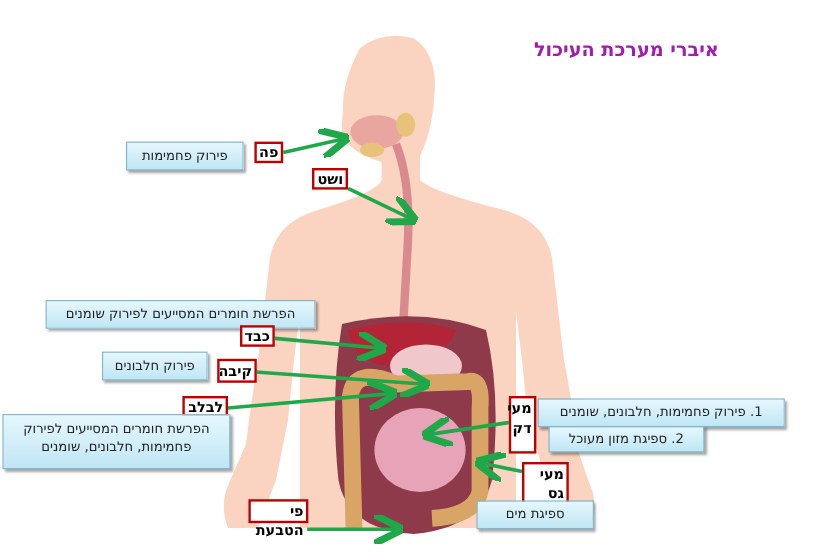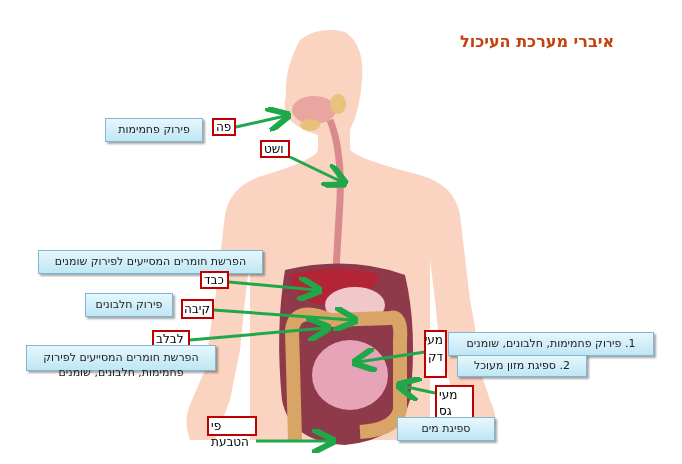--- a/index.html
+++ b/index.html
@@ -1,19 +1,19 @@
 <!DOCTYPE html>
 <html><head>
 <meta charset="utf-8">
 <style>
   html, body { margin:0; padding:0; }
   body { width:682px; height:464px; position:relative; overflow:hidden; background:#ffffff; font-family:"DejaVu Sans", sans-serif; }
-  .title { position:absolute; left:460px; top:32px; width:180px; text-align:left; direction:rtl; font-weight:bold; font-size:16px; color:#c2410c; }
+  .title { position:absolute; left:432px; top:32px; width:180px; text-align:center; direction:rtl; font-weight:bold; font-size:16px; color:#a21caf; }
   svg.fig { position:absolute; left:0; top:0; }
-  .lbl { position:absolute; border:2px solid #c00000; background:#fff; color:#000; font-weight:normal; font-size:12px; direction:rtl; text-align:left; line-height:14px; padding:0 2px; box-sizing:border-box; }
+  .lbl { position:absolute; border:2px solid #c00000; background:#fff; color:#000; font-weight:bold; font-size:12px; direction:rtl; text-align:right; line-height:14px; padding:0 2px; box-sizing:border-box; }
   .desc { position:absolute; background:linear-gradient(#e6f7fd,#bfe6f5); border:1px solid #7fb8cf; box-shadow:2px 2px 2px rgba(0,0,0,0.35); color:#222; font-size:11px; direction:rtl; text-align:center; box-sizing:border-box; line-height:15px; }
 </style>
 </head>
 <body>
 
 <svg class="fig" width="682" height="464">
 
   <path d="M300 40 Q320 25 345 32 Q365 45 362 80 Q360 110 350 130 L350 150 Q360 160 420 175 Q455 185 460 215 L470 300 Q478 340 480 370 L490 400 Q500 420 492 440 L470 440 L455 400 L440 350 L435 300 L430 260 L430 440 L250 440 L250 260 L245 300 L240 350 L230 400 L215 440 L190 440 Q182 420 192 400 L205 370 Q210 330 215 300 L225 215 Q230 185 265 175 Q315 160 318 150 L318 135 Q300 130 290 120 Q282 110 286 95 Q284 70 300 40 Z" fill="#fad4c0"></path>
 
   <ellipse cx="314" cy="110" rx="22" ry="14" fill="#e9a5a0"></ellipse>
@@ -57,21 +57,21 @@
 <div class="lbl" style="left:260px;top:140px;width:30px;height:18px;">ושט</div>
 
 <div class="desc" style="left:0px;top:250px;width:225px;height:24px;line-height:22px;margin-left:38px;">הפרשת חומרים המסייעים לפירוק שומנים</div>
 
 <div class="lbl" style="left:200px;top:271px;width:29px;height:18px;">כבד</div>
 
 <div class="desc" style="left:85px;top:293px;width:88px;height:24px;line-height:22px;">פירוק חלבונים</div>
 <div class="lbl" style="left:181px;top:299px;width:33px;height:20px;line-height:16px;">קיבה</div>
 
 <div class="lbl" style="left:152px;top:330px;width:38px;height:18px;">לבלב</div>
-<div class="desc" style="left:2px;top:345px;width:190px;height:26px;padding:4px 10px;margin-left:24px;">הפרשת חומרים המסייעים לפירוק פחמימות, חלבונים, שומנים</div>
+<div class="desc" style="left:2px;top:345px;width:190px;height:46px;padding:4px 10px;">הפרשת חומרים המסייעים לפירוק פחמימות, חלבונים, שומנים</div>
 
 <div class="lbl" style="left:424px;top:330px;width:23px;height:48px;line-height:17px;font-size:12px;">מעי דק</div>
 <div class="desc" style="left:448px;top:332px;width:206px;height:24px;line-height:22px;">1. פירוק פחמימות, חלבונים, שומנים</div>
 <div class="desc" style="left:457px;top:355px;width:130px;height:22px;line-height:20px;">2. ספיגת מזון מעוכל</div>
 
 <div class="lbl" style="left:435px;top:385px;width:39px;height:36px;line-height:16px;">מעי גס</div>
 <div class="desc" style="left:397px;top:417px;width:98px;height:24px;line-height:22px;">ספיגת מים</div>
 
 <div class="lbl" style="left:207px;top:416px;width:50px;height:20px;line-height:16px;">פי הטבעת</div>
 

